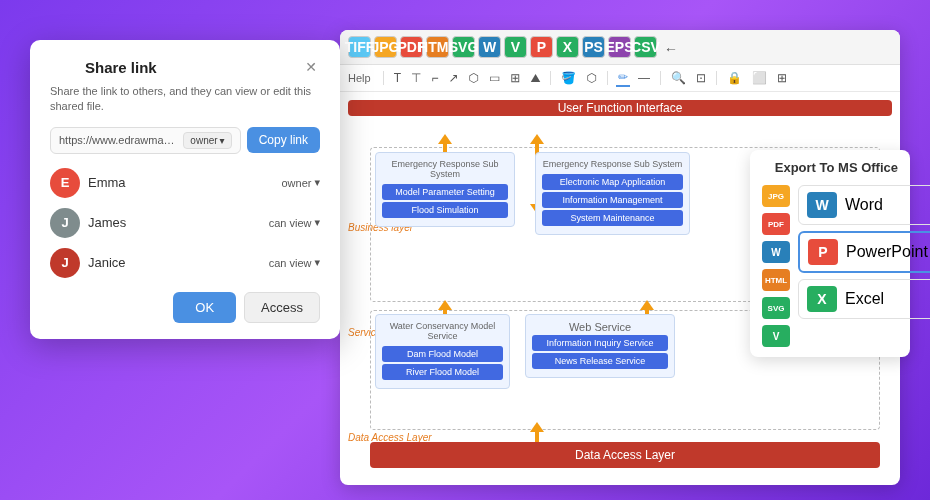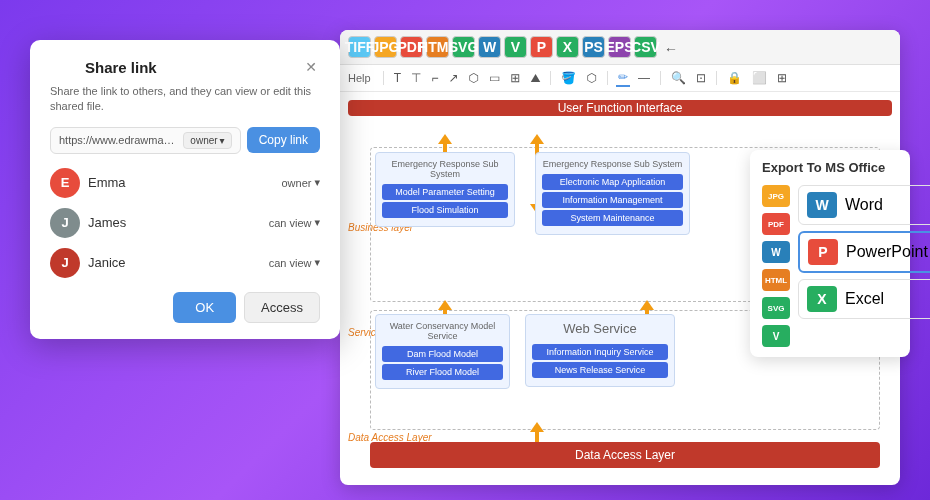--- a/index.html
+++ b/index.html
@@ -271,21 +271,21 @@
       background: #fff;
       border-radius: 8px;
       box-shadow: 0 4px 16px rgba(0,0,0,0.15);
       padding: 10px 12px;
       z-index: 10;
     }
     .export-title {
       font-size: 13px;
       font-weight: 600;
       color: #333;
-      text-align: left;
+      text-align: right;
       margin-bottom: 10px;
     }
   </style>
 </head>
 <body>
 
 <div class="share-dialog">
   <div class="dialog-header">
     <span class="dialog-title">Share link</span>
     <span class="close-btn">✕</span>
@@ -436,21 +436,21 @@
       <div class="blue-btn">System Maintenance</div>
     </div>
 
     <div style="position:absolute; top:222px; left:35px; width:135px; background:#eef4ff; border:1px solid #c8d8f0; border-radius:4px; padding:6px;">
       <div style="font-size:9px; color:#666; text-align:center; margin-bottom:5px;">Water Conservancy Model Service</div>
       <div class="blue-btn">Dam Flood Model</div>
       <div class="blue-btn">River Flood Model</div>
     </div>
 
     <div style="position:absolute; top:222px; left:185px; width:150px; background:#eef4ff; border:1px solid #c8d8f0; border-radius:4px; padding:6px;">
-      <div style="font-size:13px; color:#666; text-align:center; margin-bottom:8px;">Web Service</div>
+      <div style="font-size:11px; color:#666; text-align:center; margin-bottom:2px;">Web Service</div>
       <div class="blue-btn">Information Inquiry Service</div>
       <div class="blue-btn">News Release Service</div>
     </div>
 
     <div style="position:absolute; bottom:5px; left:30px; right:20px; height:26px; background:#c0392b; border-radius:4px; display:flex; align-items:center; justify-content:center; color:#fff; font-size:12px; font-weight:500;">
       <span>Data Access Layer</span>
     </div>
   </div>
 </div>
 

